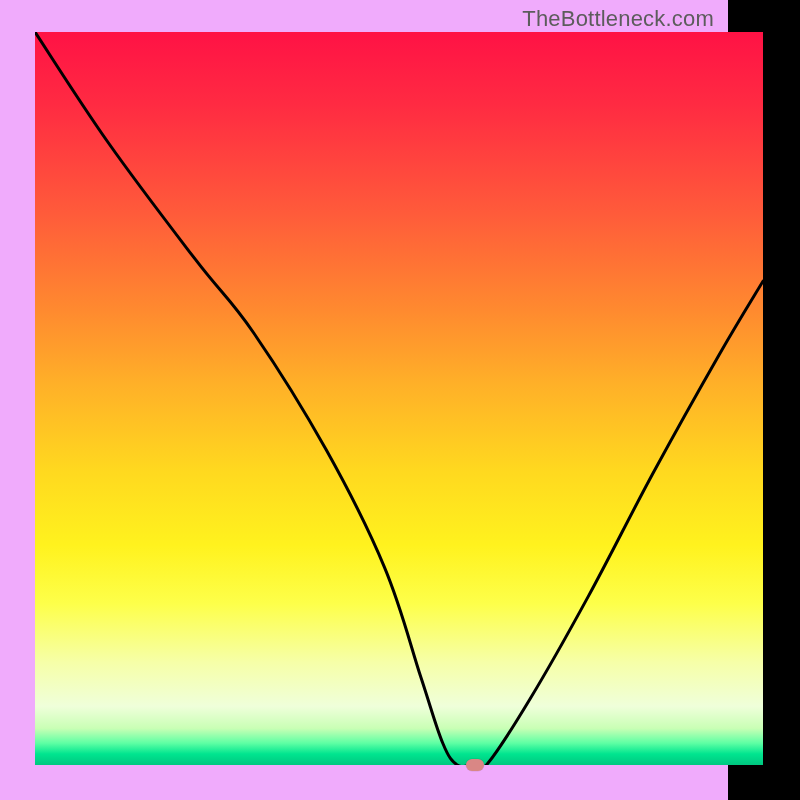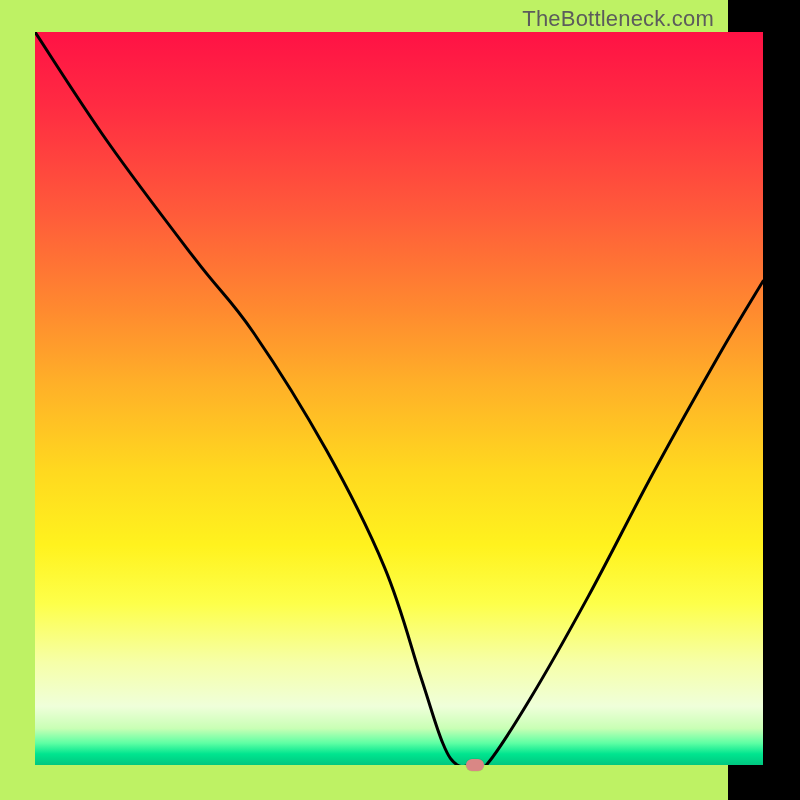--- a/index.html
+++ b/index.html
@@ -8,21 +8,21 @@
     width: 800px;
     height: 800px;
     background: #000;
     overflow: hidden;
     font-family: Arial, Helvetica, sans-serif;
   }
   .frame {
     position: relative;
     width: 728px;
     height: 800px;
-    background: #bef264;
+    background: #f0abfc;
   }
   .watermark {
     position: absolute;
     top: 6px;
     right: 14px;
     color: #5c5c5c;
     font-size: 22px;
     font-weight: 500;
     letter-spacing: 0.2px;
     user-select: none;

